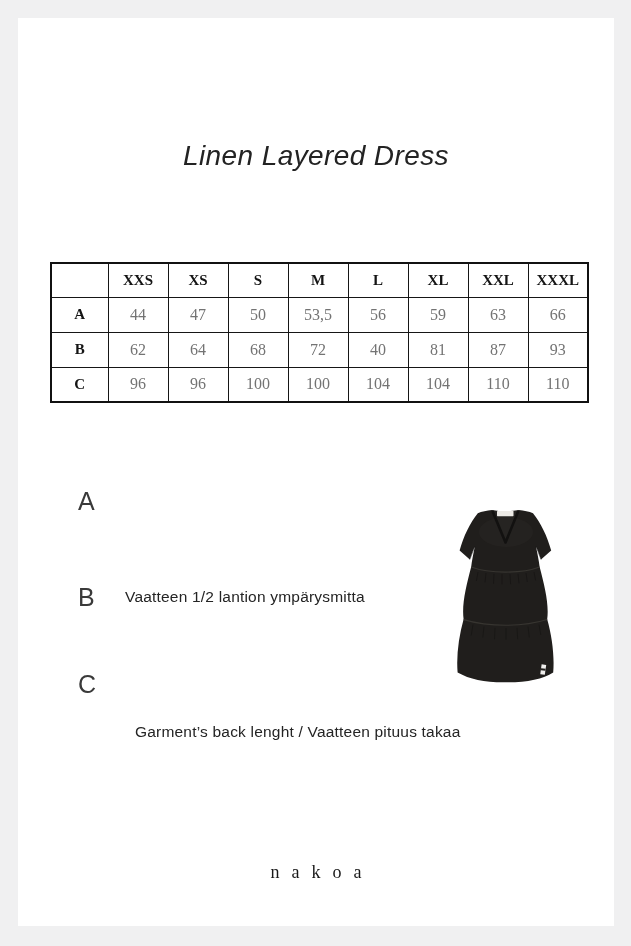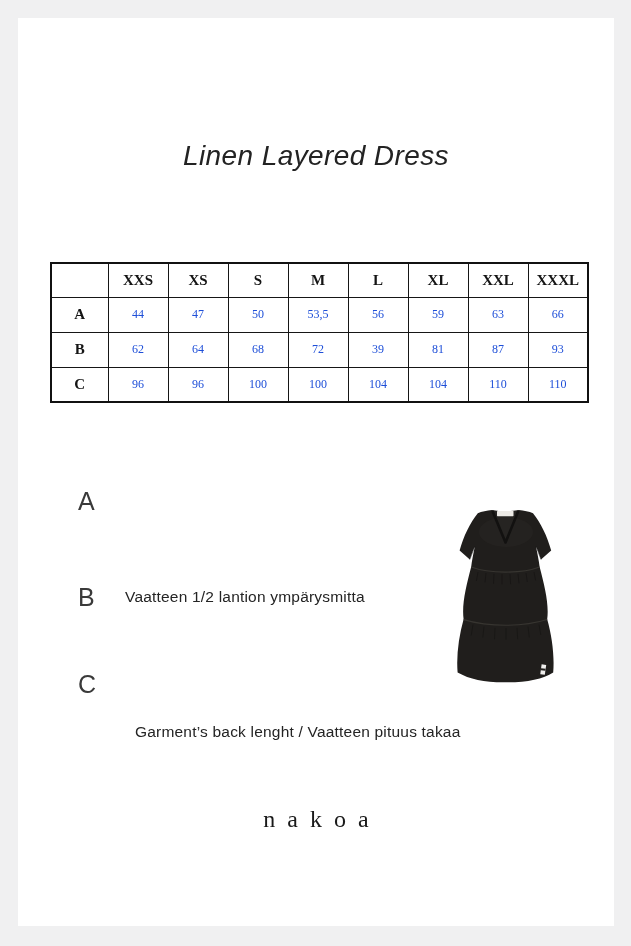--- a/index.html
+++ b/index.html
@@ -34,44 +34,44 @@
     text-align:center;vertical-align:middle;
     padding:0;
   }
   table.size-table{border:2px solid #111;}
   .col-corner{width:57px;}
   .col-size{width:60px;}
   tr.hdr{height:34px;}
   tr.data{height:35px;}
   th.size-h{font-size:15px;font-weight:700;color:#141414;}
   td.row-label{font-size:15px;font-weight:700;color:#141414;}
-  td.val{font-size:12px;color:#1d4ed8;}
+  td.val{font-size:16px;color:#737373;}
   .legend-item{
     position:absolute;left:60px;display:flex;align-items:flex-start;
   }
   .legend-key{
     width:29px;flex:0 0 29px;
     font-size:25px;line-height:28px;color:#3a3a3a;font-weight:400;
   }
   .legend-text{
     margin-left:18px;
     font-size:15.5px;line-height:28px;color:#242424;letter-spacing:.2px;
   }
   .legend-a{top:469px;}
   .legend-b{top:565px;}
   .legend-c{top:652px;}
   .legend-c .legend-text{margin-left:28px;margin-top:48px;}
   .product-photo{
     position:absolute;left:422px;top:452px;width:191px;height:240px;
   }
   .brand{
-    position:absolute;left:0;top:788px;width:100%;
+    position:absolute;left:0;top:844px;width:100%;
     text-align:center;
     font-family:"Liberation Serif",serif;
-    font-size:24px;color:#191919;
+    font-size:18px;color:#191919;
     letter-spacing:12px;text-indent:12px;
   }
 </style>
 </head>
 <body>
 
 <div class="canvas">
   <div class="page">
 
     <div class="title">Linen Layered Dress</div>
@@ -110,21 +110,21 @@
           <td class="val">59</td>
           <td class="val">63</td>
           <td class="val">66</td>
         </tr>
         <tr class="data">
           <td class="row-label">B</td>
           <td class="val">62</td>
           <td class="val">64</td>
           <td class="val">68</td>
           <td class="val">72</td>
-          <td class="val">39</td>
+          <td class="val">40</td>
           <td class="val">81</td>
           <td class="val">87</td>
           <td class="val">93</td>
         </tr>
         <tr class="data">
           <td class="row-label">C</td>
           <td class="val">96</td>
           <td class="val">96</td>
           <td class="val">100</td>
           <td class="val">100</td>

